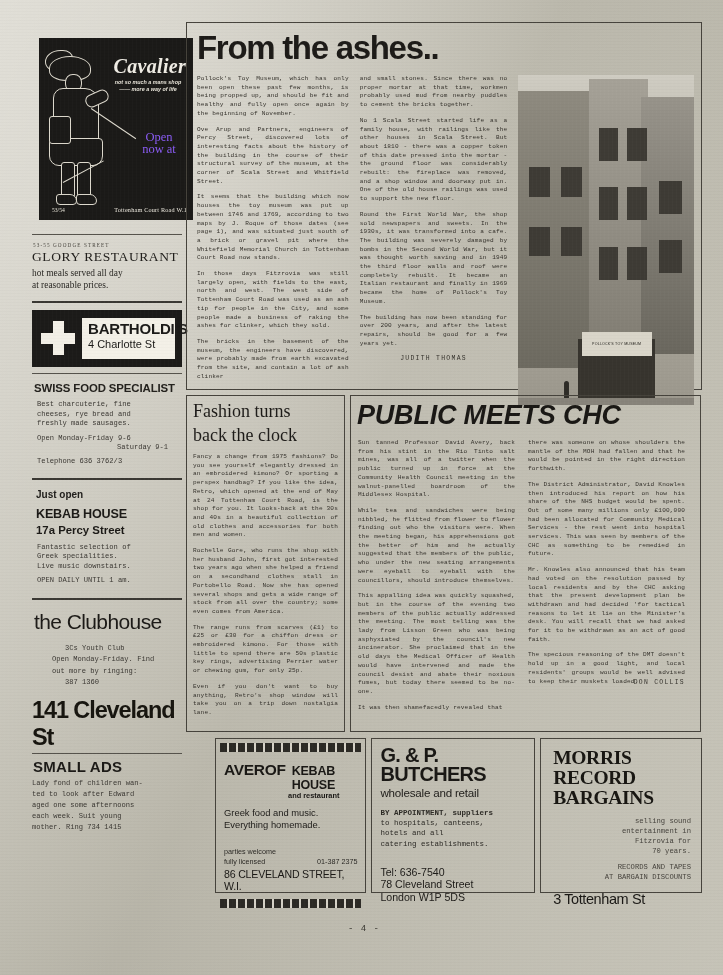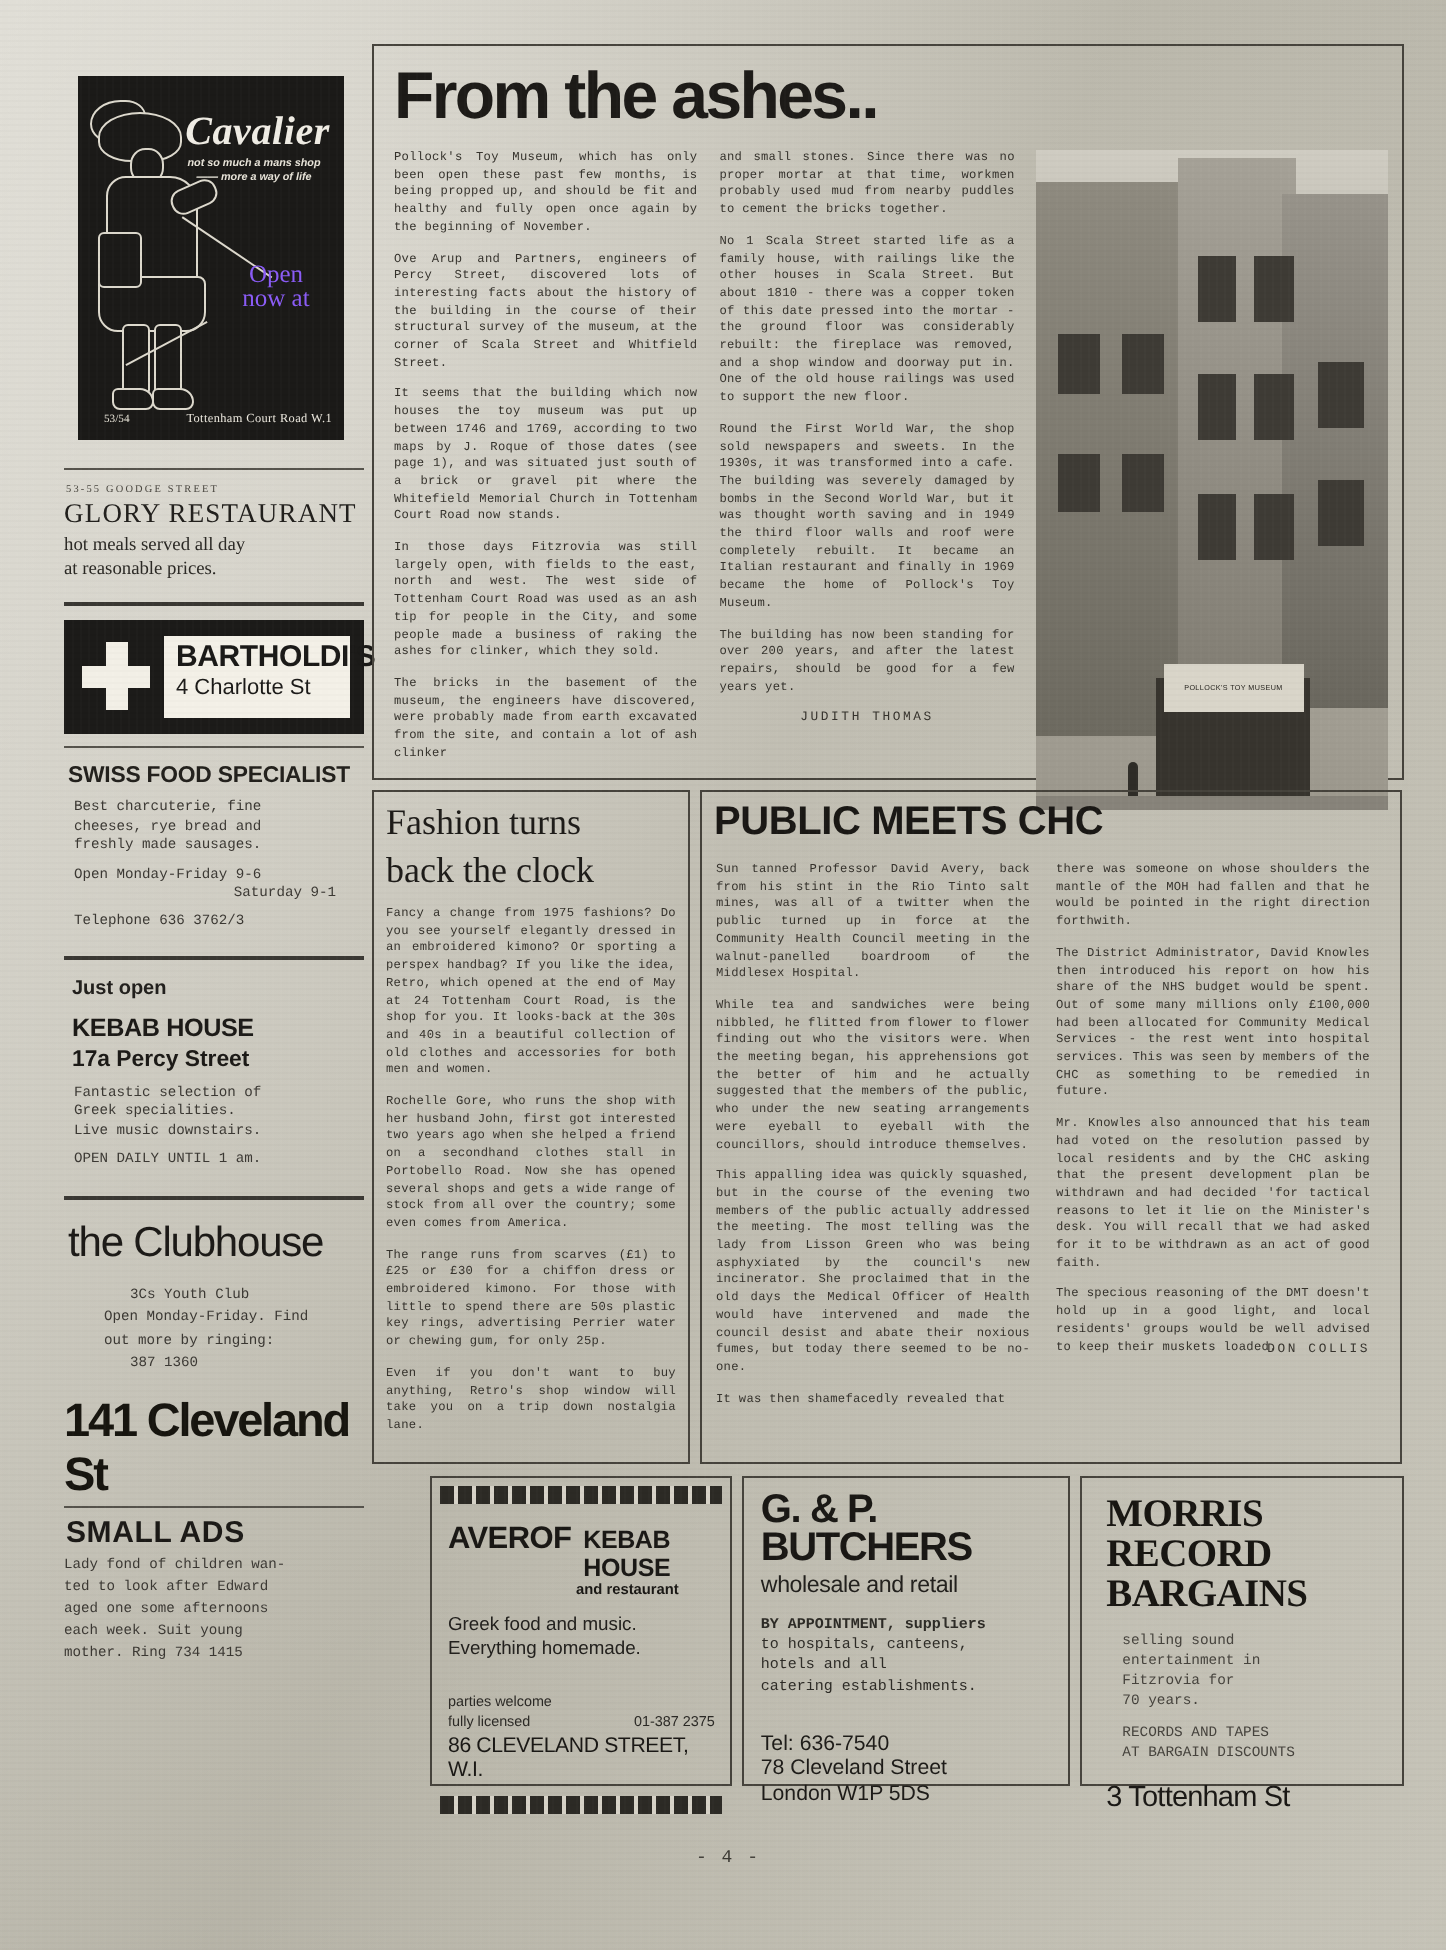--- a/index.html
+++ b/index.html
@@ -29,21 +29,21 @@
   }
   .body-txt p{margin:0 0 7px 0;}
   .blur{filter:blur(.18px);}
 
   
   .rail{position:absolute;left:0;top:0;width:156px;height:920px;}
   .rule{height:2px;background:#3a3833;margin:7px 0;}
   .rule.thin{height:1px;background:#55524b;}
 
   
-  .cavalier{position:absolute;left:13px;top:16px;width:133px;height:182px;background:#1b1a18;overflow:hidden;}
+  .cavalier{position:absolute;left:13px;top:16px;width:154px;height:182px;background:#1b1a18;overflow:hidden;}
   .cav-name{position:absolute;right:7px;top:17px;font-family:"Liberation Serif",serif;
     font-size:20px;color:#efece4;letter-spacing:.3px;font-weight:700;font-style:italic;}
   .cav-sub{position:absolute;right:8px;top:41px;width:74px;text-align:center;
     font-size:5.4px;line-height:7px;color:#e7e3d8;font-style:italic;font-weight:700;}
   .cav-open{position:absolute;right:14px;top:93px;width:40px;text-align:center;
     font-family:"Liberation Serif",serif;font-size:12.5px;line-height:12px;color:#8b5cf6;}
   .cav-addr{position:absolute;right:6px;bottom:7px;font-family:"Liberation Serif",serif;
     font-size:6.2px;color:#ece8de;letter-spacing:.2px;}
   .cav-no{position:absolute;left:13px;bottom:7px;font-family:"Liberation Serif",serif;
     font-size:5.6px;color:#e6e2d6;}
@@ -110,38 +110,38 @@
     font-family:"Liberation Sans",sans-serif;font-size:3.6px;color:#26241f;
     display:flex;align-items:center;justify-content:center;letter-spacing:.2px;}
   .ph-person{position:absolute;bottom:2%;left:26%;width:5px;height:17px;background:#2e2c27;border-radius:3px 3px 0 0;}
   .ph-kerb{position:absolute;left:0;right:0;bottom:0;height:7px;background:#87837a;}
 
   .byline{font-family:"Liberation Mono",monospace;font-size:6.4px;color:#35322c;
     letter-spacing:1.3px;text-align:center;margin-top:4px;}
 
   .fashion-h{font-family:"Liberation Serif",serif;font-size:18px;line-height:20px;
     color:#1d1b18;margin:5px 0 8px 6px;}
-  .chc-h{font-size:20px;font-weight:700;color:#1a1815;letter-spacing:-.2px;margin:4px 0 8px 6px;}
+  .chc-h{font-size:27px;font-weight:700;color:#1a1815;letter-spacing:-.2px;margin:4px 0 8px 6px;font-style:italic;}
 
   
   .ads-row{display:flex;}
   .averof-border{height:9px;background:
     repeating-linear-gradient(90deg,#2c2a25 0 7px, #d6d2c7 7px 9px);margin:4px 4px 0 4px;}
   .averof-n{font-size:15.5px;font-weight:700;color:#1a1815;letter-spacing:-.3px;}
   .averof-k{font-size:12.5px;font-weight:700;color:#1a1815;letter-spacing:-.2px;}
   .averof-r{font-size:7.4px;font-weight:700;color:#1a1815;text-align:right;margin:-1px 18px 0 0;}
   .averof-b{font-size:9.4px;line-height:12px;color:#22201d;}
   .averof-s{font-size:7.2px;line-height:9.5px;color:#2b2925;}
   .averof-a{font-size:10.6px;color:#1a1815;letter-spacing:-.2px;}
   .gp-n{font-size:20px;font-weight:700;line-height:19px;color:#1a1815;letter-spacing:-.7px;}
   .gp-w{font-size:11.6px;color:#22201d;letter-spacing:-.2px;margin-top:2px;}
   .gp-m{font-family:"Liberation Mono",monospace;font-size:7.5px;line-height:10.2px;color:#2d2b26;}
   .gp-t{font-size:10.6px;line-height:12.4px;color:#1d1b18;}
   .morris{font-family:"Liberation Serif",serif;font-size:19.5px;font-weight:700;line-height:20px;color:#181612;letter-spacing:-.3px;}
-  .morris-b{font-family:"Liberation Mono",monospace;font-size:7.2px;line-height:10px;color:#46433d;}
+  .morris-b{font-family:"Liberation Mono",monospace;font-size:7.2px;line-height:10px;color:#46433d;text-align:right;}
   .tottenham{font-size:14.5px;color:#1a1815;letter-spacing:-.4px;}
 
   .pagenum{position:absolute;left:0;right:0;bottom:8px;text-align:center;
     font-family:"Liberation Mono",monospace;font-size:9px;color:#3a3832;letter-spacing:1px;}
 </style>
 </head>
 <body>
 
 <div class="page">
 <div class="sheet">

